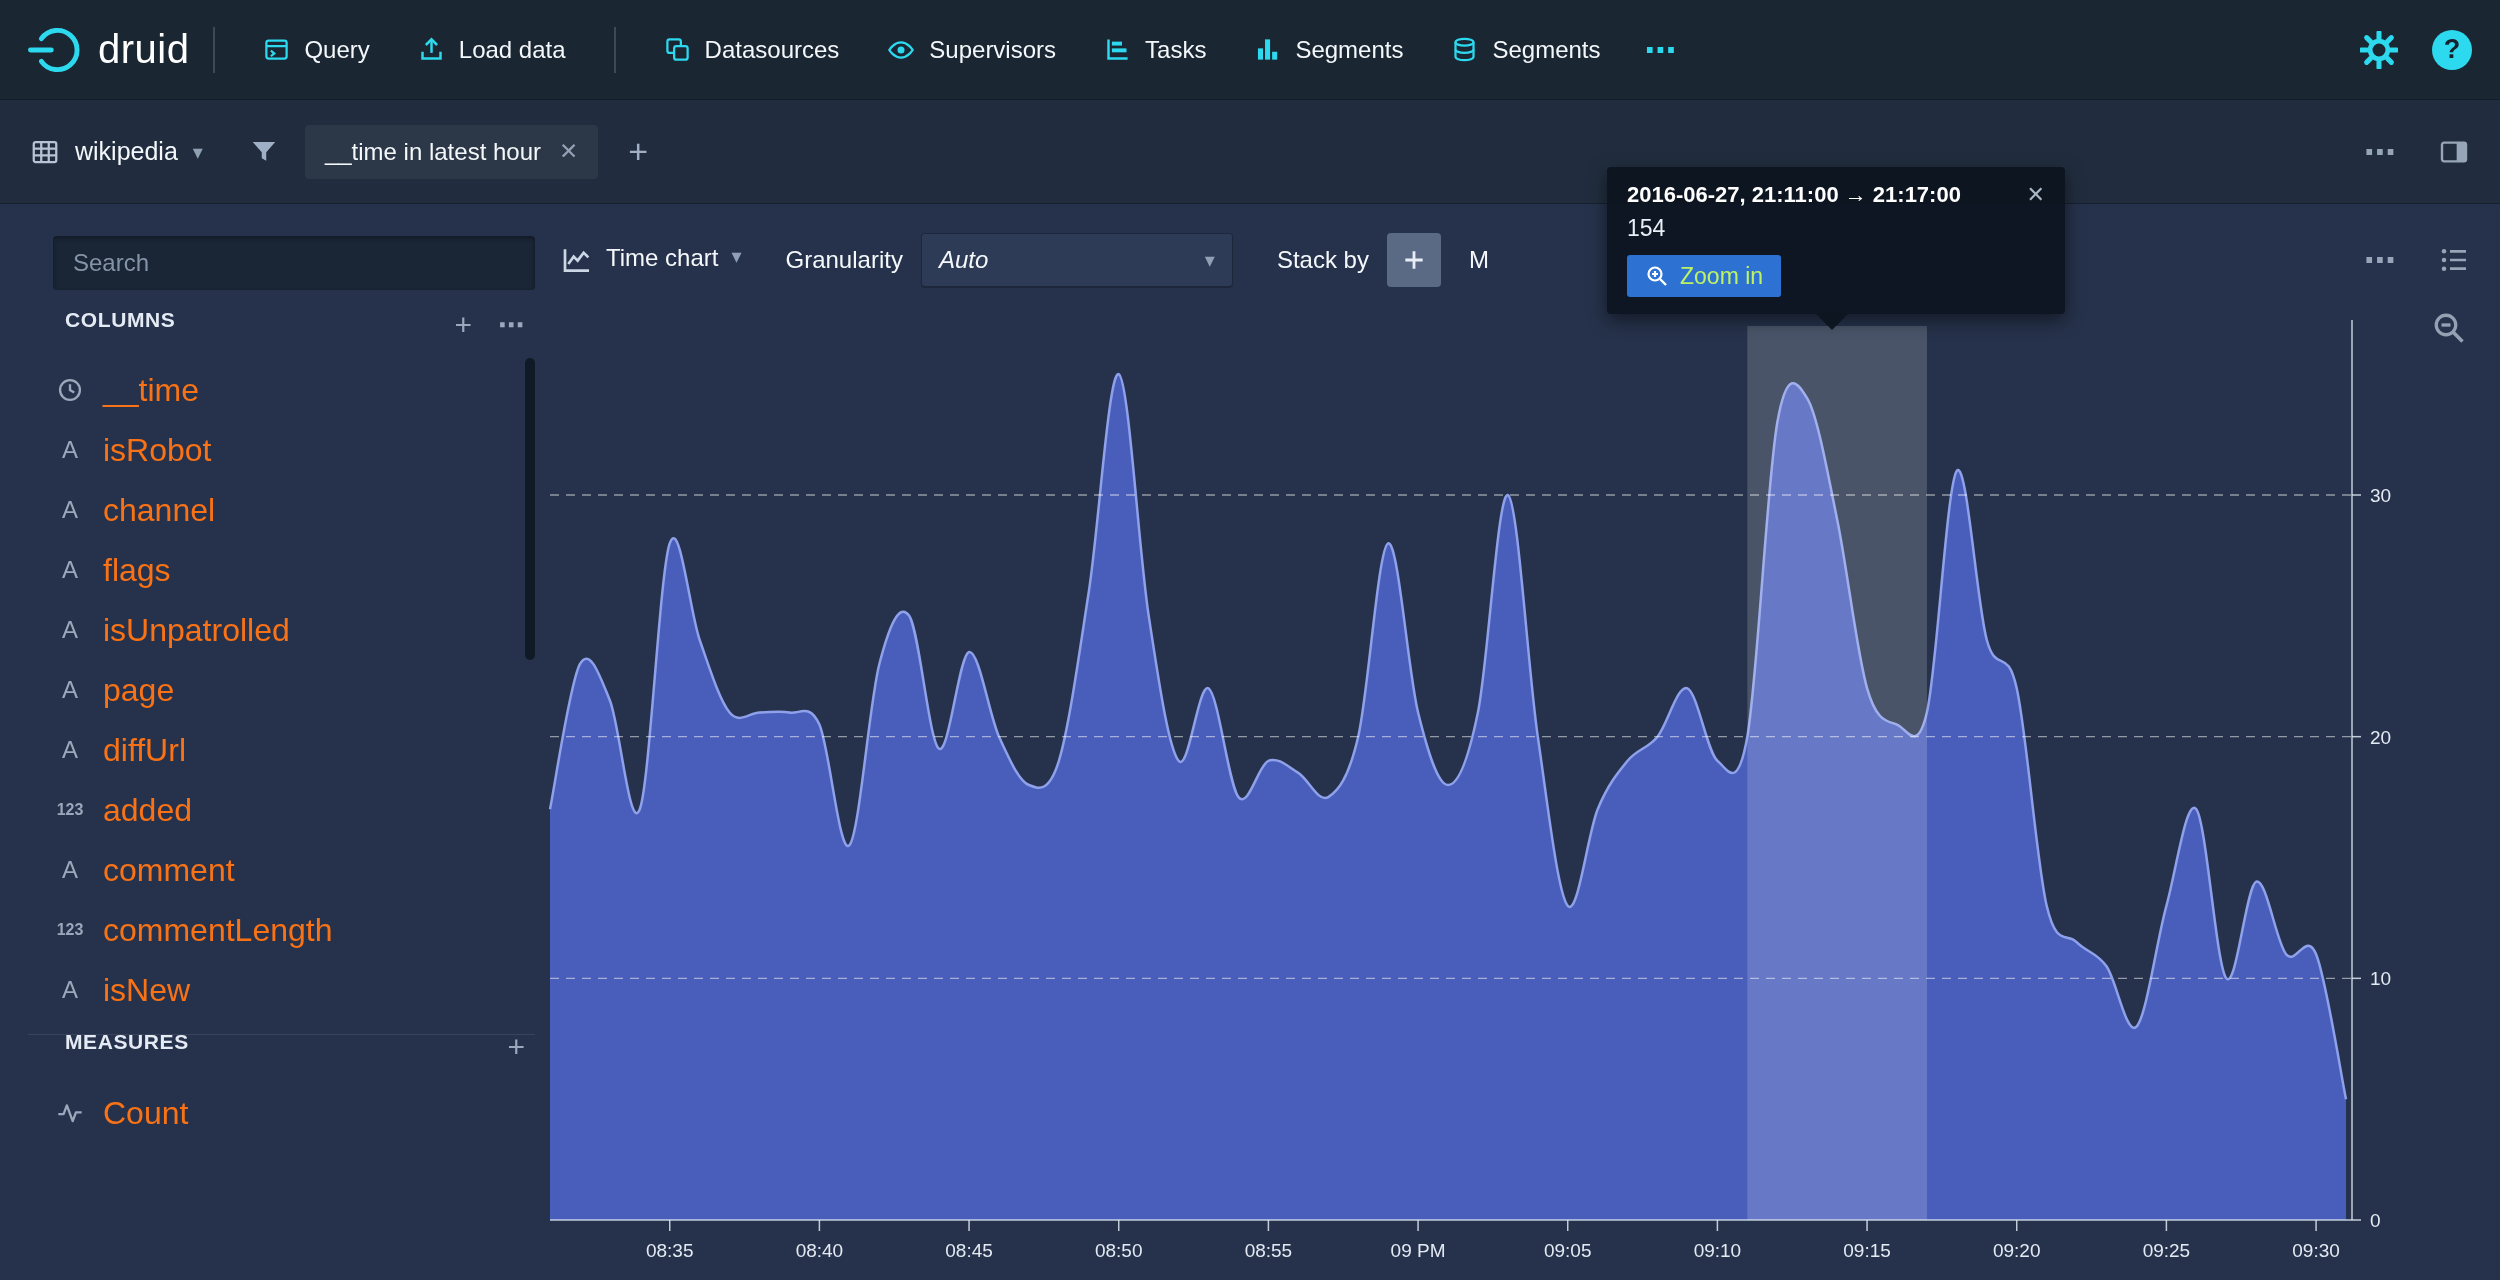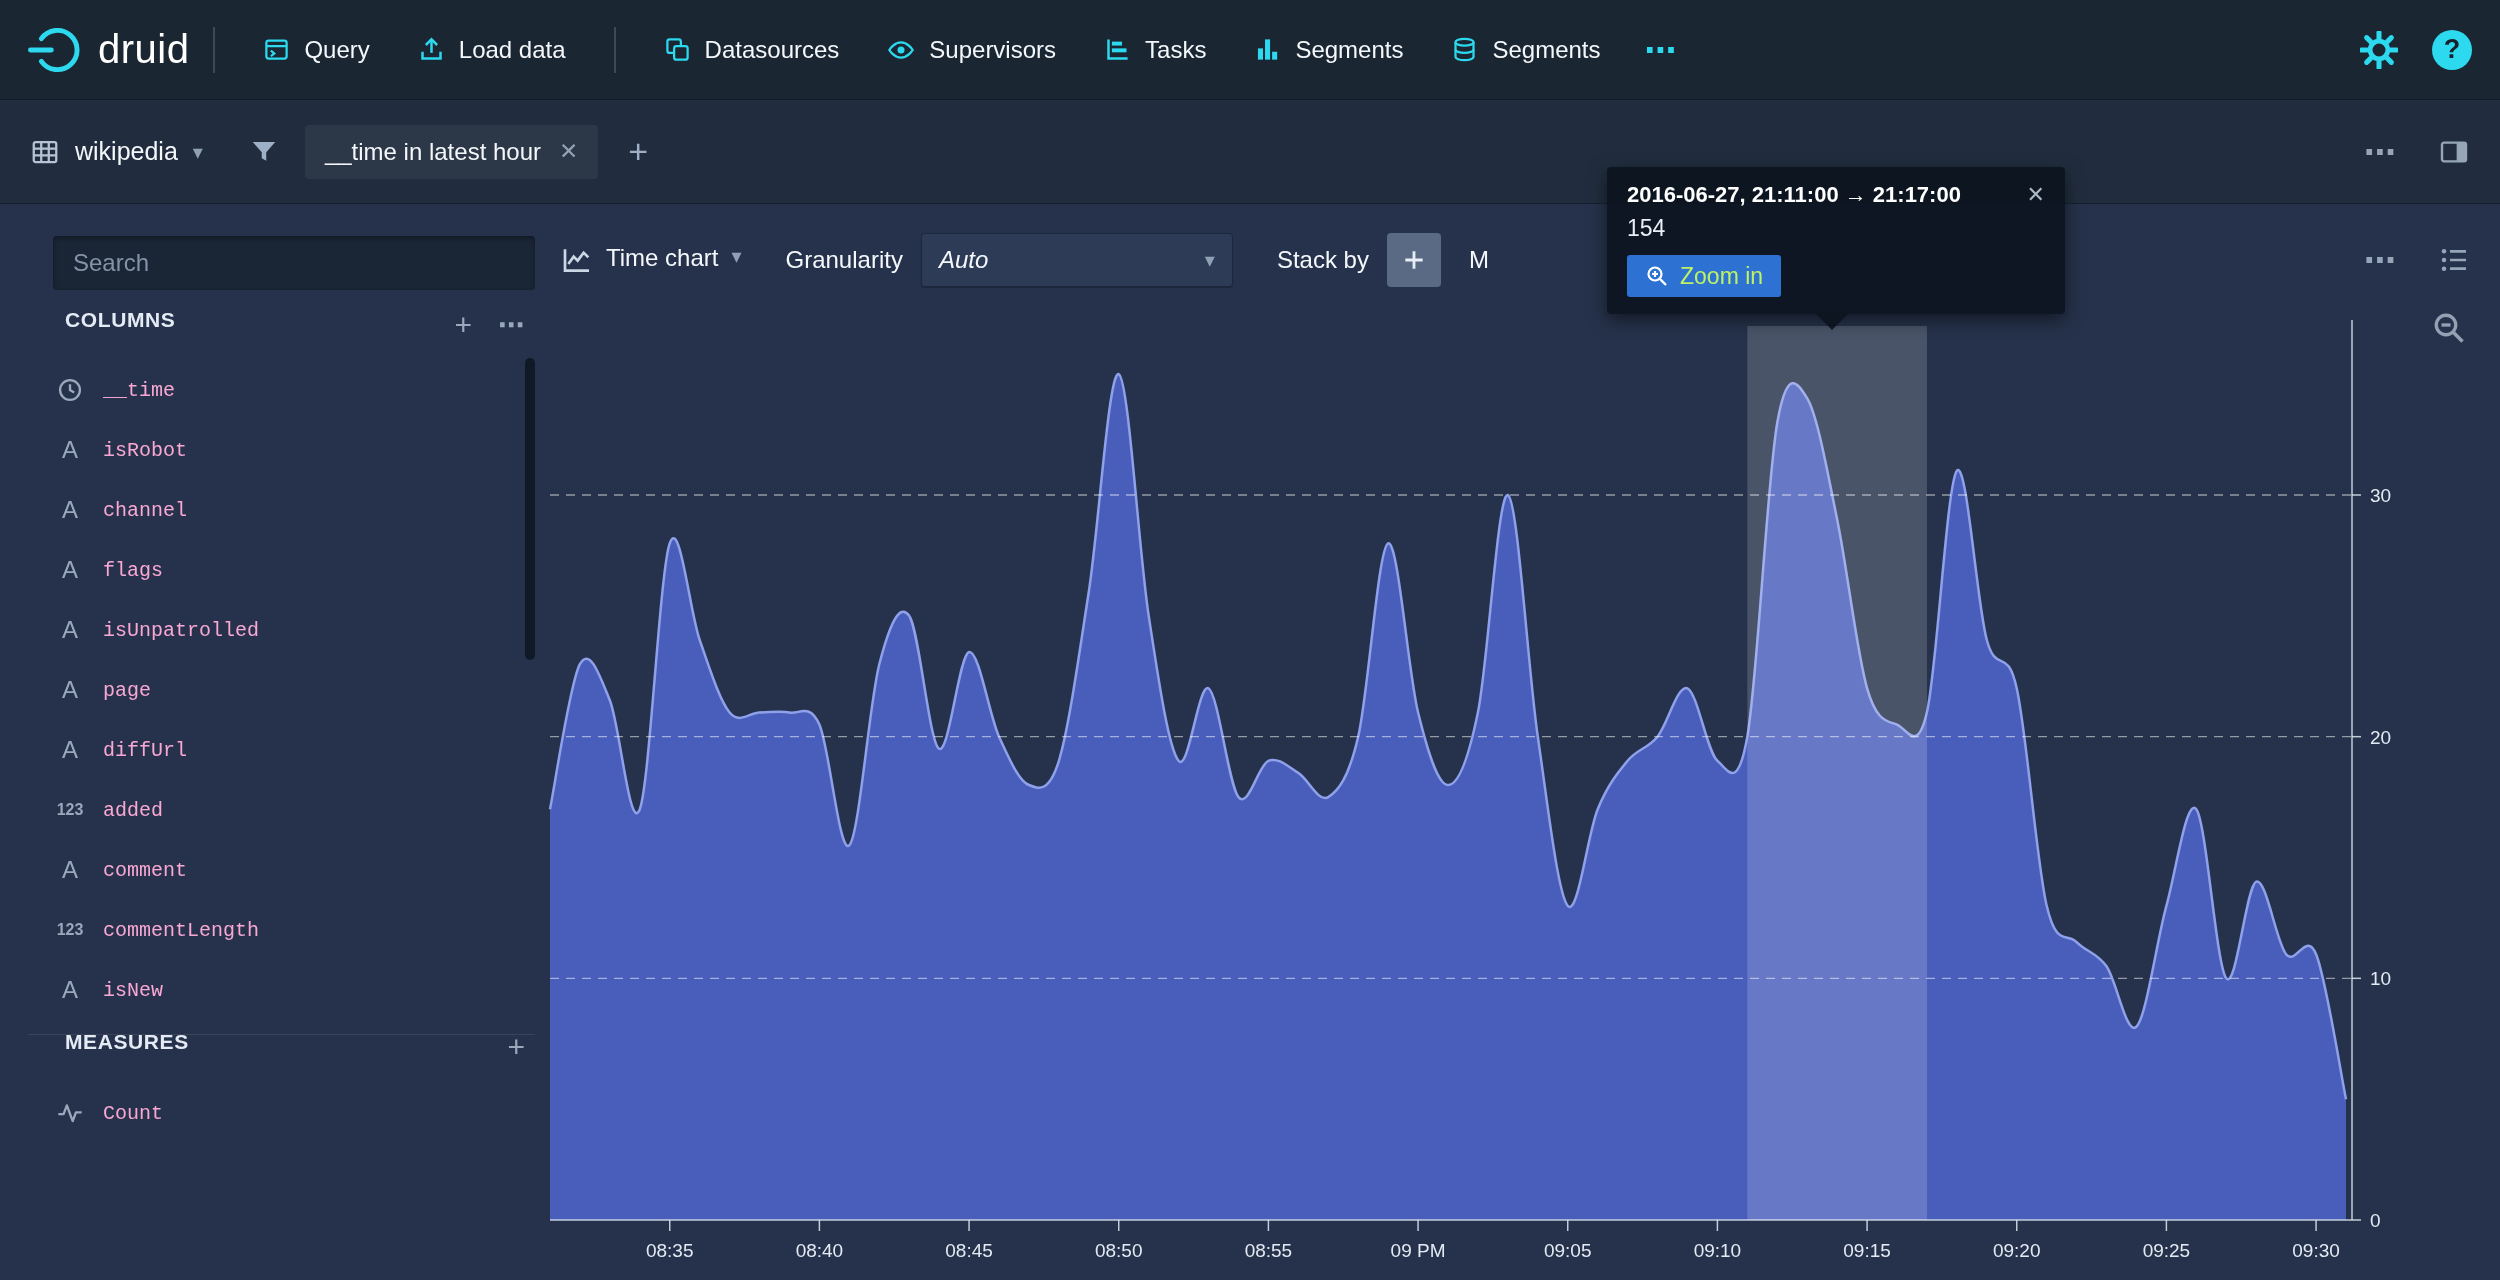--- a/index.html
+++ b/index.html
@@ -64,21 +64,21 @@
   }
   .sec-header .hdr-icons { margin-left:auto; display:flex; align-items:center; gap:26px; }
   .hdr-plus { color:#9aa8bb; font-size:30px; font-weight:400; }
   .hdr-dots { color:#9aa8bb; font-size:26px; font-weight:bold; letter-spacing:1px; }
   .col-list { list-style:none; position:absolute; left:0; top:156px; width:495px; }
   .col-list.measures-list { top:879px; }
   .col-row { height:60px; display:flex; align-items:center; gap:16px; padding-left:25px; }
   .col-ic { width:34px; display:flex; justify-content:center; align-items:center; color:#9aa8bb; flex:none; }
   .glyph-a { font-size:24px; color:#9aa8bb; }
   .glyph-123 { font-size:16px; font-weight:bold; color:#9aa8bb; letter-spacing:0; }
-  .col-label { font-size:20px; color:#f9a8d4;font-family:Liberation Mono, monospace; }
+  .col-label { font-size:32px; color:#f97316; }
   .scroll-thumb { position:absolute; left:497px; top:154px; width:10px; height:302px; background:#101a27; border-radius:5px; }
   .measures-sep { position:absolute; left:0; top:830px; width:507px; height:1px; background:rgba(255,255,255,.09); }
 
   
   .panel { position:absolute; left:525px; top:204px; right:0; bottom:0; }
   .chart-toolbar {
     position:absolute; left:36px; right:30px; top:28px; height:56px;
     display:flex; align-items:center; z-index:2;
   }
   .chart-type-btn { display:flex; align-items:flex-start; gap:13px; font-size:24px; }

